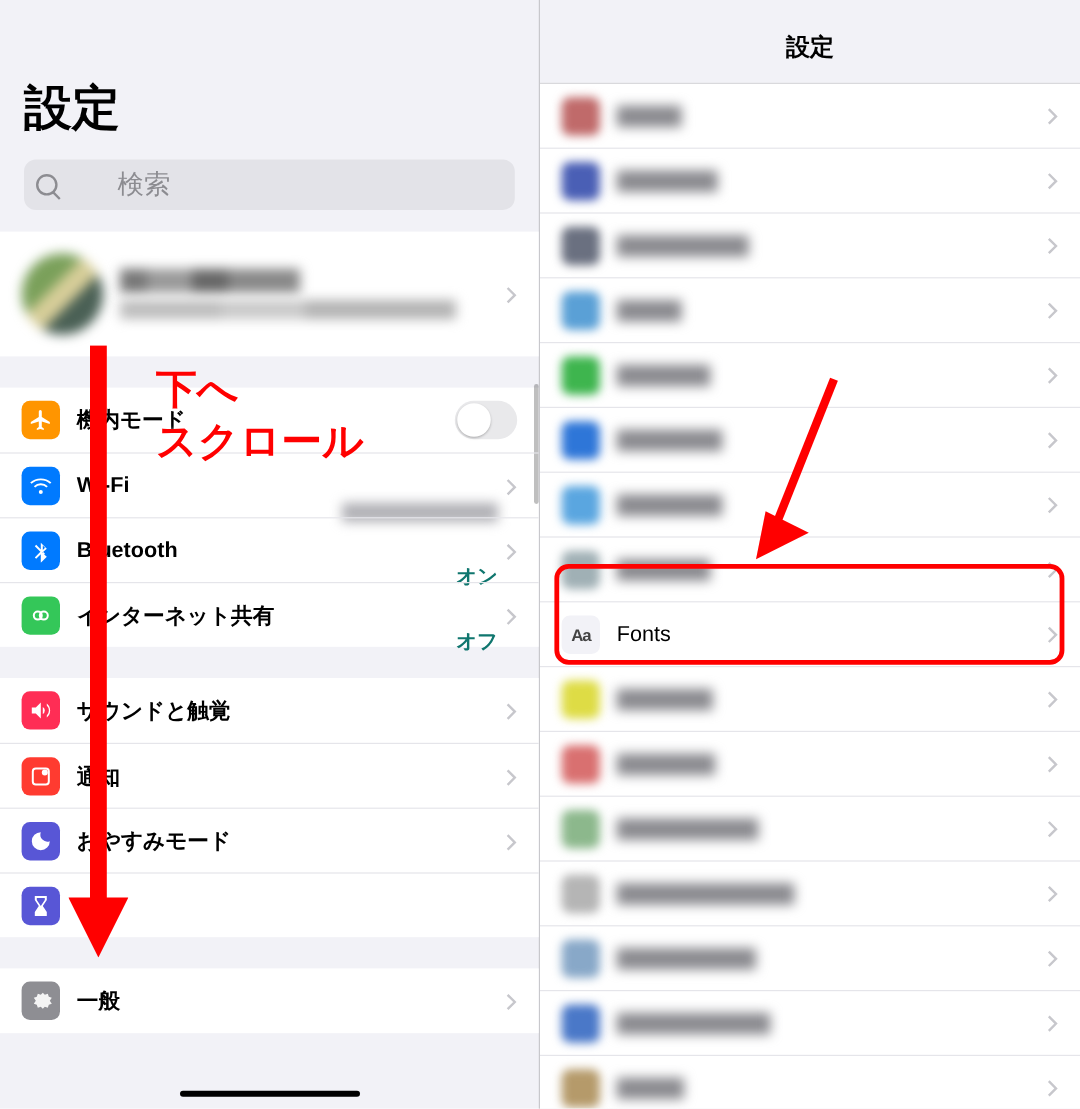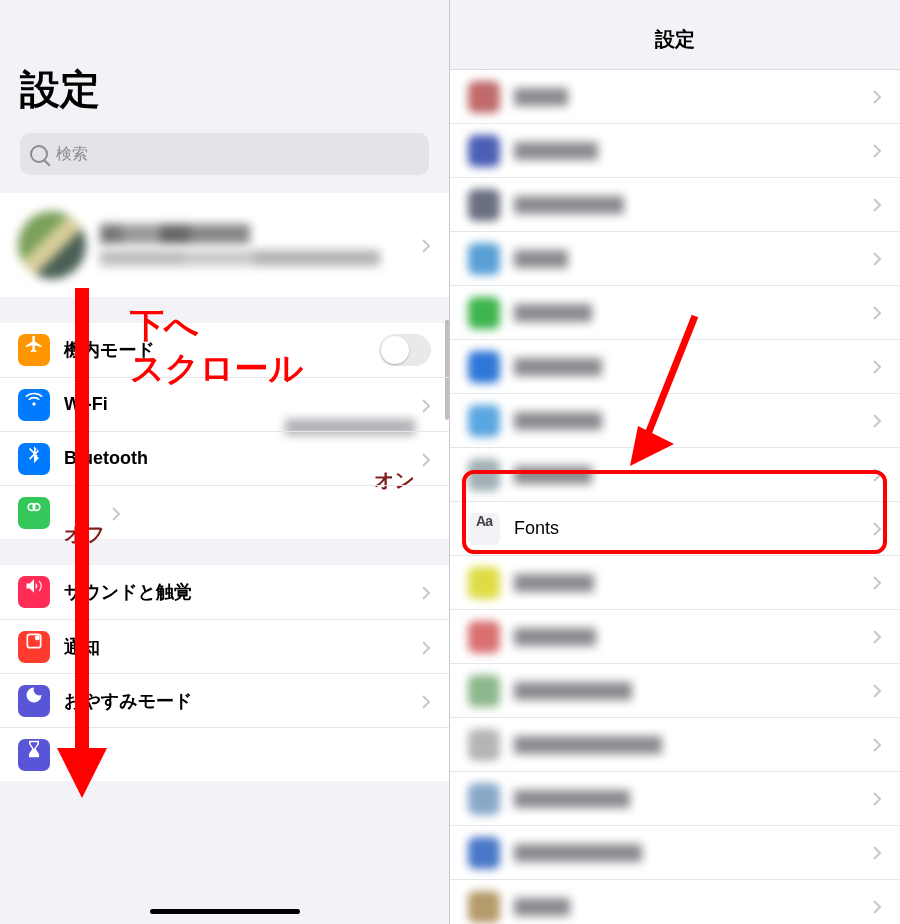--- a/index.html
+++ b/index.html
@@ -41,42 +41,42 @@
   .l-search .mag {
     width: 18px; height: 18px;
     border: 2px solid #8c8c91; border-radius: 50%;
     margin-right: 8px; position: relative;
     flex-shrink: 0;
   }
   .l-search .mag:after {
     content:''; position:absolute; width:8px; height:2px; background:#8c8c91;
     bottom:-3px; right:-5px; transform:rotate(45deg);
   }
-  .l-search .ph { font-size: 16px; }
+  .l-search .ph { font-size: 22px; margin-left: 42px; }
 
   .section { background: #fff; margin-bottom: 26px; font-weight: bold; }
   .section:last-child { margin-bottom: 0; }
   .row {
     display: flex;
     align-items: center;
     padding: 0 18px;
     height: 54px;
     position: relative;
   }
   .row + .row { border-top: 1px solid #e5e5ea; }
   .app-icon {
     width: 32px; height: 32px; border-radius: 7px;
     margin-right: 14px;
-    display: flex; justify-content: center;
+    display: flex; align-items: center; justify-content: center;
     flex-shrink: 0;
     color: #fff;
   }
   .app-icon svg { width: 20px; height: 20px; }
   .row-label { font-size: 18px; color: #000; flex: 1; }
-  .row-value { font-size: 20px; color: #7f1d1d; margin-right: 6px; margin-top: 44px; }
+  .row-value { font-size: 17px; color: #0f766e; margin-right: 6px; margin-top: 44px; }
   .chev {
     width: 10px; height: 14px;
     color: #c7c7cc;
     flex-shrink: 0;
   }
   .switch {
     width: 52px; height: 32px; border-radius: 16px;
     background: #e9e9eb; position: relative;
     flex-shrink: 0;
   }
@@ -262,20 +262,21 @@
         </span>
     </div>
 
 
     <div class="row">
       <div class="app-icon" style="background:#34c759">
           <svg viewBox="0 0 24 24">
             <path fill="currentColor" d="M9 7a5 5 0 0 0 0 10 5 5 0 0 0 0-10zm0 2a3 3 0 1 1 0 6 3 3 0 0 1 0-6zm6-2a5 5 0 0 0 0 10 5 5 0 0 0 0-10zm0 2a3 3 0 1 1 0 6 3 3 0 0 1 0-6z"></path>
           </svg>
         </div>
+      <span class="row-label">インターネット共有</span>
       <span class="row-value">オフ</span>
       <span class="chev">
           <svg viewBox="0 0 10 16">
             <polyline points="2,2 8,8 2,14" fill="none" stroke="currentColor" stroke-width="2"></polyline>
           </svg>
         </span>
     </div>
   </div>
 
   <div class="section">
@@ -326,20 +327,35 @@
           </svg>
         </div>
       <span class="chev">
           <svg viewBox="0 0 10 16">
             <polyline points="2,2 8,8 2,14" fill="none" stroke="currentColor" stroke-width="2"></polyline>
           </svg>
         </span>
     </div>
   </div>
 
+  <div class="section">
+    <div class="row">
+      <div class="app-icon" style="background:#8e8e93">
+          <svg viewBox="0 0 24 24">
+            <path fill="currentColor" d="M12 8a4 4 0 1 0 0 8 4 4 0 0 0 0-8zm9 4l2-3-3-1-1-3-3 1-2-2-2 2-3-1-1 3-3 1 2 3-2 3 3 1 1 3 3-1 2 2 2-2 3 1 1-3 3-1-2-3z" fill-opacity="0.9"></path>
+          </svg>
+        </div>
+      <span class="row-label">一般</span>
+      <span class="chev">
+          <svg viewBox="0 0 10 16">
+            <polyline points="2,2 8,8 2,14" fill="none" stroke="currentColor" stroke-width="2"></polyline>
+          </svg>
+        </span>
+    </div>
+  </div>
 
   <div class="h-ind"></div>
 
   <div class="annot-text" style="left:130px;top:304px">
     <div>下へ</div>
     <div>スクロール</div>
   </div>
   <div class="arrow-down">
     <div class="shaft"></div>
     <div class="head"><svg viewBox="0 0 50 70">

